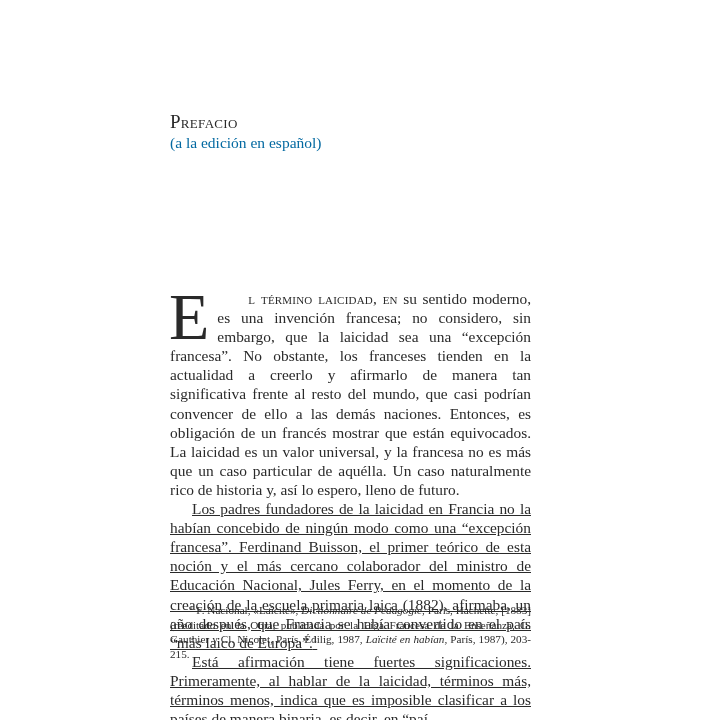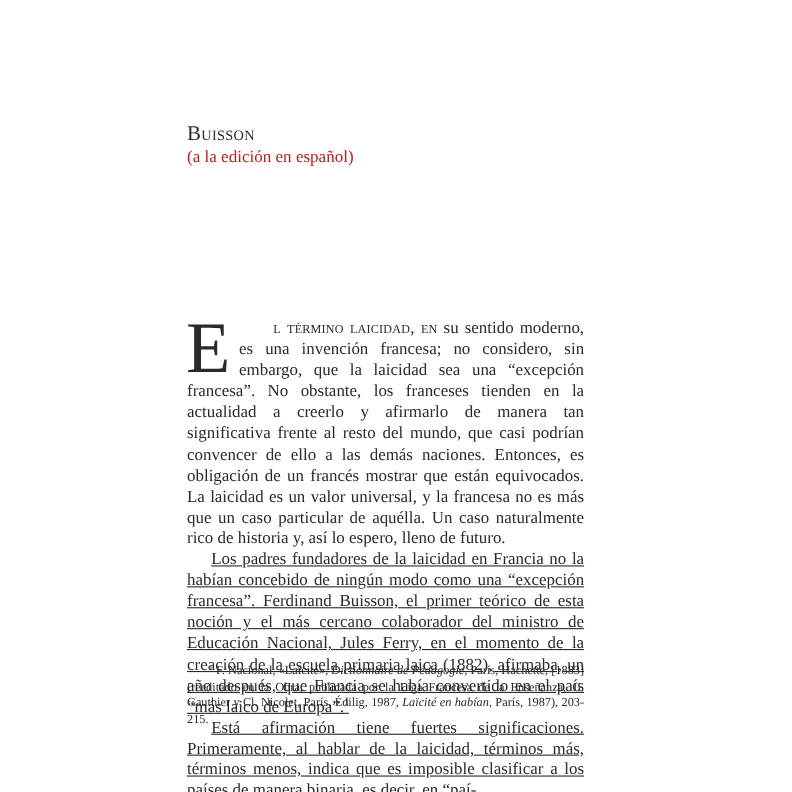--- a/index.html
+++ b/index.html
@@ -30,21 +30,21 @@
     .title {
       font-size: 19px;
       font-variant: small-caps;
       letter-spacing: 0.3px;
       line-height: 22px;
       color: #2a2a2a;
     }
     .subtitle {
       font-size: 15.5px;
       line-height: 20px;
-      color: #b91c1c;
+      color: #0369a1;
     }
     .body-text {
       position: absolute;
       left: 170px;
       top: 289px;
       width: 361px;
       font-size: 15.4px;
       line-height: 19.1px;
       text-align: justify;
       hyphens: manual;
@@ -94,21 +94,21 @@
       vertical-align: 4px;
     }
     i { font-style: italic; margin-top: 16px; }
   </style>
 </head>
 <body>
 
 <div class="page">
 
   <div class="heading">
-    <div class="title">Buisson</div>
+    <div class="title">Prefacio</div>
     <div class="subtitle">(a la edición en español)</div>
   </div>
 
   <div class="body-text">
     <p>
       <span class="dropcap">E</span><span class="lead-in">l término laicidad, en</span><span> su sentido moderno, es una invención francesa; no considero, sin embargo, que la laicidad sea una “excepción francesa”. No obstante, los franceses tienden en la actualidad a creerlo y afirmarlo de manera tan significativa frente al resto del mundo, que casi podrían convencer de ello a las demás naciones. Entonces, es obligación de un francés mostrar que están equivocados. La laicidad es un valor universal, y la francesa no es más que un caso particular de aquélla. Un caso naturalmente rico de historia y, así lo espero, lleno de futuro.</span>
     </p>
     <p class="indent">
       <span>Los padres fundadores de la laicidad en Francia no la habían concebido de ningún modo como una “excepción francesa”. Ferdinand Buisson, el primer teórico de esta noción y el más cerca­no colaborador del ministro de Educación Nacional, Jules Ferry, en el momento de la creación de la escuela primaria laica (1882), afir­maba, un año después, que Francia se había convertido en el país “más laico de Europa”.</span><sup>1</sup>
     </p>

